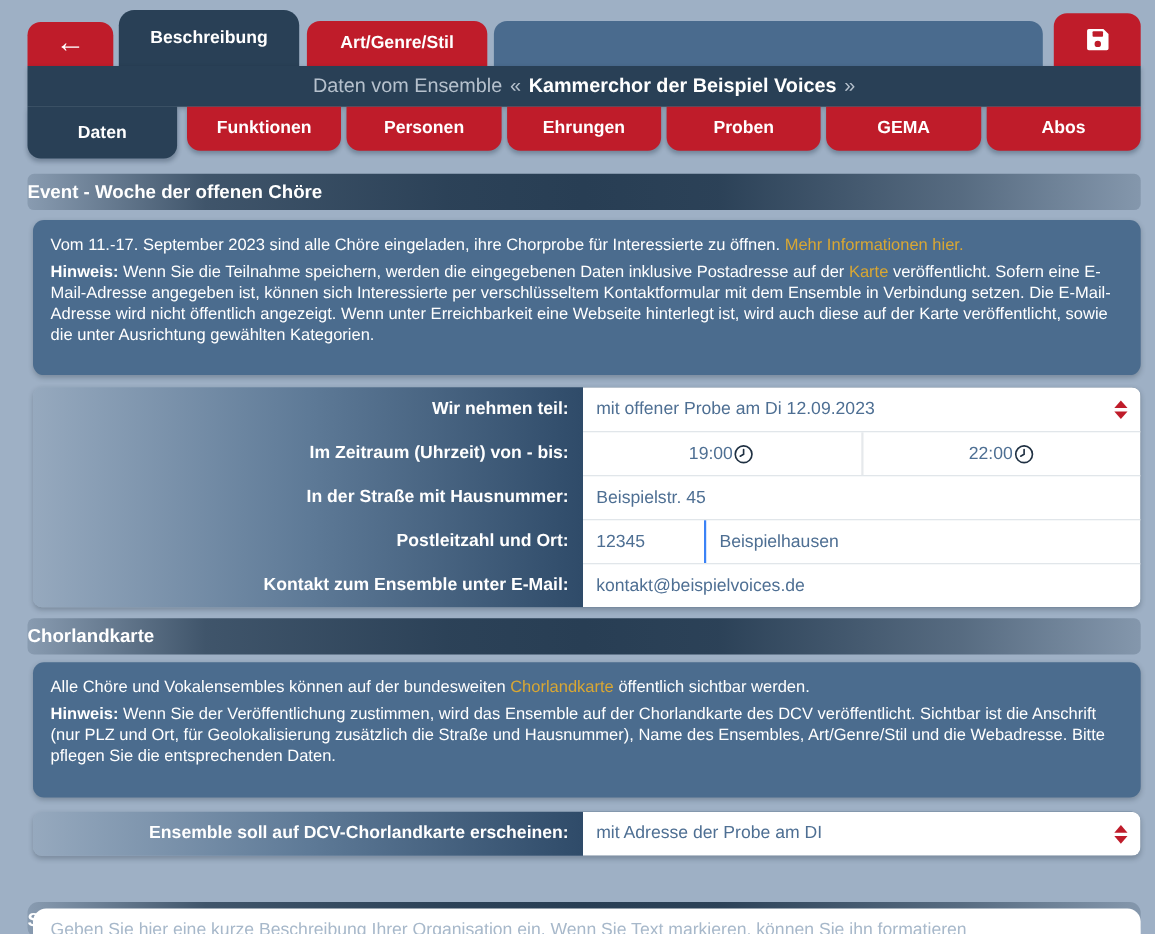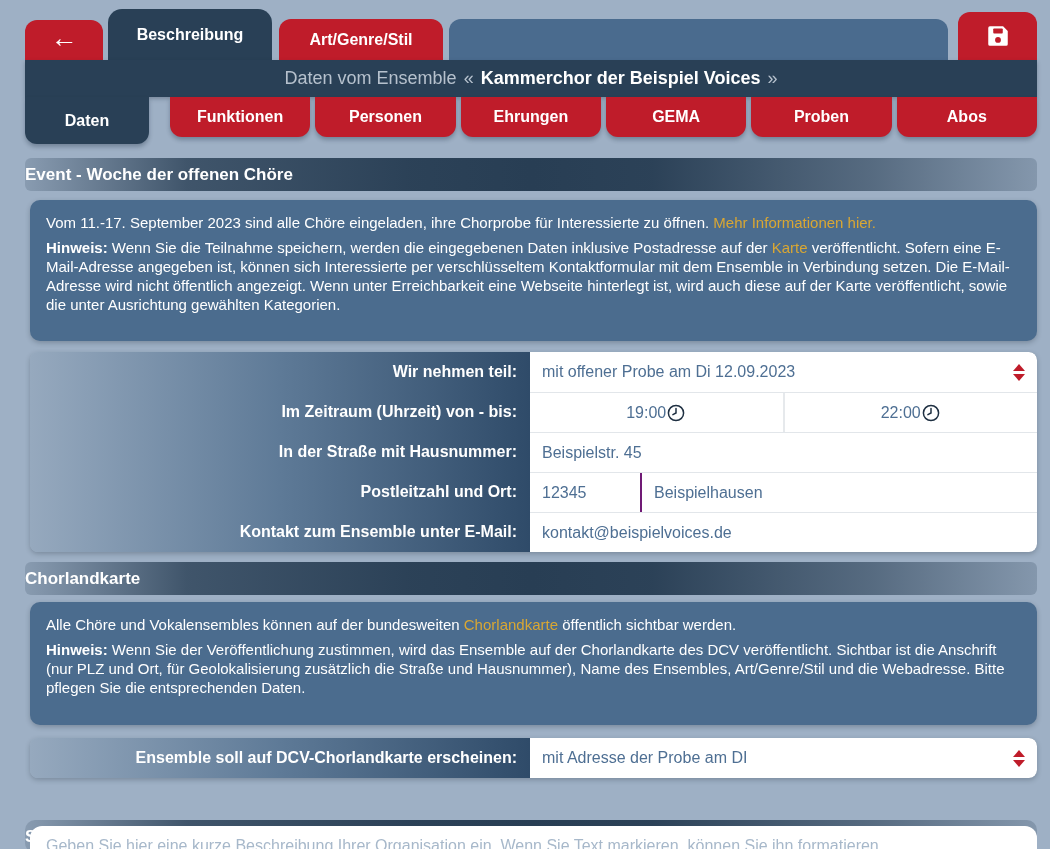--- a/index.html
+++ b/index.html
@@ -19,21 +19,21 @@
     border-radius:12px 12px 0 0;display:flex;align-items:center;justify-content:center;cursor:pointer;}
 
   
   .titlebar{position:absolute;left:25px;top:60px;width:1012px;height:37px;background:#294056;
     display:flex;align-items:center;justify-content:center;gap:7px;font-size:18px;
     box-shadow:0 2px 4px rgba(15,25,40,.25);}
   .titlebar .muted{color:#b6c1cd;}
   .titlebar .name{color:#fff;font-weight:600;}
 
   
-  .tab-daten{position:absolute;left:25px;top:97px;width:124px;height:47px;background:#294056;
+  .tab-daten{position:absolute;left:25px;top:97px;width:136px;height:47px;background:#294056;
     border-radius:0 0 12px 12px;display:flex;align-items:center;justify-content:center;
     color:#fff;font-size:16px;font-weight:600;box-shadow:0 3px 4px rgba(20,35,55,.3);cursor:pointer;}
   .subtabs{position:absolute;left:170px;top:97px;width:867px;height:40px;display:flex;gap:5px;}
   .subtab{flex:1;background:#bf1c2a;border-radius:0 0 12px 12px;display:flex;align-items:center;
     justify-content:center;color:#fff;font-size:16px;font-weight:600;
     box-shadow:0 3px 4px rgba(20,35,55,.3);cursor:pointer;}
 
   
   .sechdr{position:absolute;left:25px;width:1012px;height:33px;display:flex;align-items:center;
     justify-content:flex-start;color:#fff;font-size:17px;font-weight:600;border-radius:6px;
@@ -59,21 +59,21 @@
   .frow{display:flex;height:40px;}
   .flabel{width:500px;box-sizing:border-box;display:flex;align-items:center;justify-content:flex-end;
     padding-right:13px;color:#fff;font-size:16px;font-weight:600;}
   .fvalue{flex:1;background:#fff;display:flex;align-items:center;box-sizing:border-box;
     padding:0 12px;font-size:16px;color:#4e6f93;}
   .frow+.frow .fvalue{border-top:1px solid #e2e6ea;}
   .fvalue.nopad{padding:0;}
   .cell{display:flex;align-items:center;box-sizing:border-box;padding:0 12px;height:100%;}
   .timecell{flex:1;justify-content:center;}
   .vsep{border-left:2px solid #e6e9ec;}
-  .plzcell{width:112px;border-right:2px solid #701a75;}
+  .plzcell{width:112px;border-right:2px solid #3b82f6;}
   .citycell{flex:1;}
   .selwrap{justify-content:space-between;}
   .spinner{display:flex;flex-direction:column;align-items:center;gap:3px;cursor:pointer;}
   .spinner i{display:block;width:0;height:0;border-left:6px solid transparent;border-right:6px solid transparent;}
   .spinner .up{border-bottom:7px solid #bf1c2a;}
   .spinner .down{border-top:7px solid #bf1c2a;}
 
   
   .select-row{position:absolute;left:30px;top:738px;width:1007px;height:40px;border-radius:8px;
     overflow:hidden;display:flex;background:linear-gradient(90deg,#96a9be 0px,#5e7a97 250px,#2f4b69 500px);
@@ -123,24 +123,24 @@
     <div class="subtab">
         <span>Funktionen</span>
       </div>
     <div class="subtab">
         <span>Personen</span>
       </div>
     <div class="subtab">
         <span>Ehrungen</span>
       </div>
     <div class="subtab">
+        <span>Proben</span>
+      </div>
+    <div class="subtab">
         <span>GEMA</span>
-      </div>
-    <div class="subtab">
-        <span>Proben</span>
       </div>
     <div class="subtab">
         <span>Abos</span>
       </div>
   </div>
 
   <div class="sechdr s1">
     <span>Event - Woche der offenen Chöre</span>
   </div>
 

